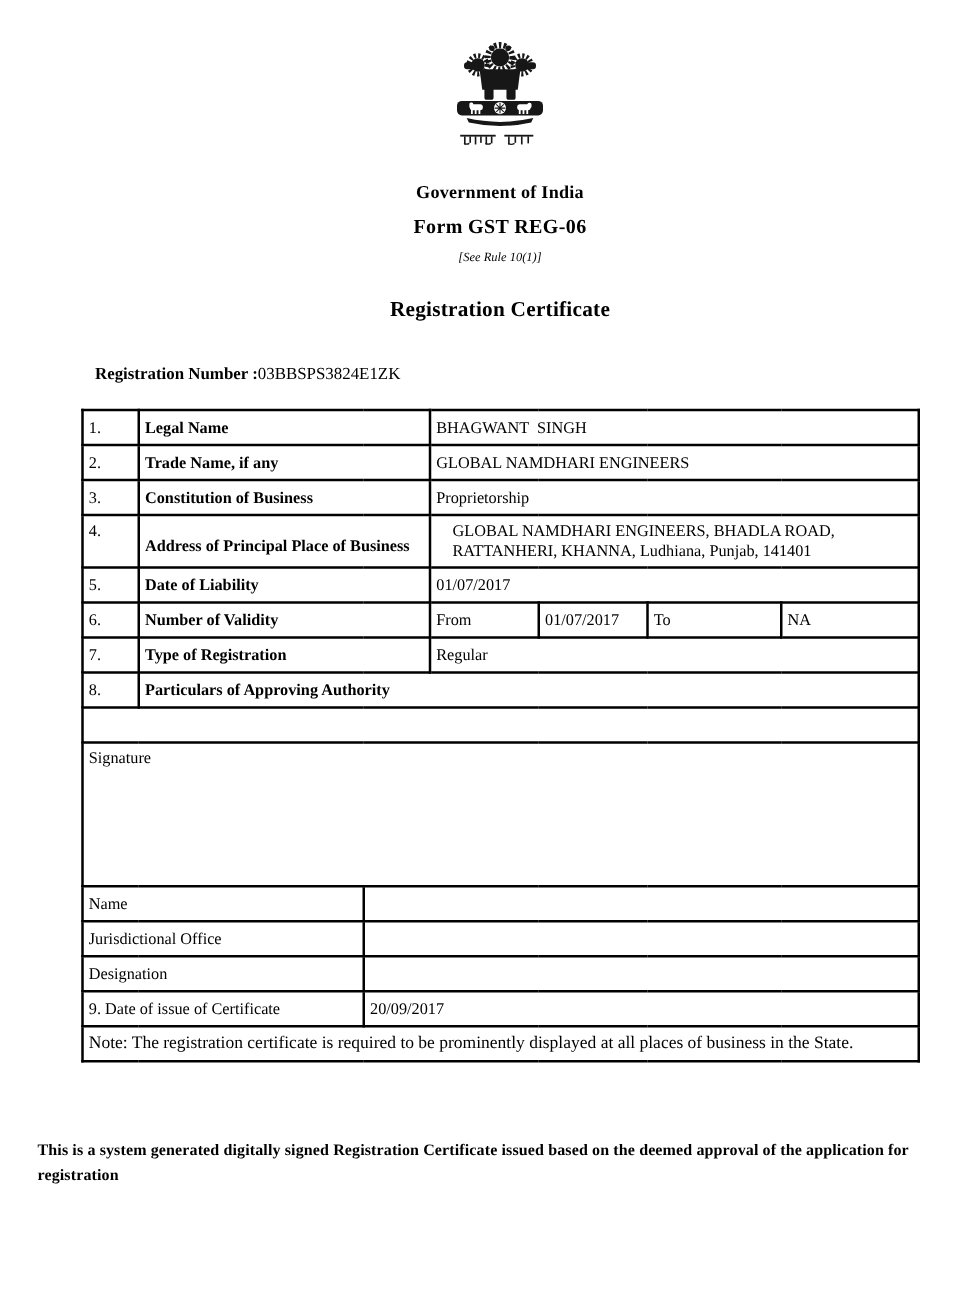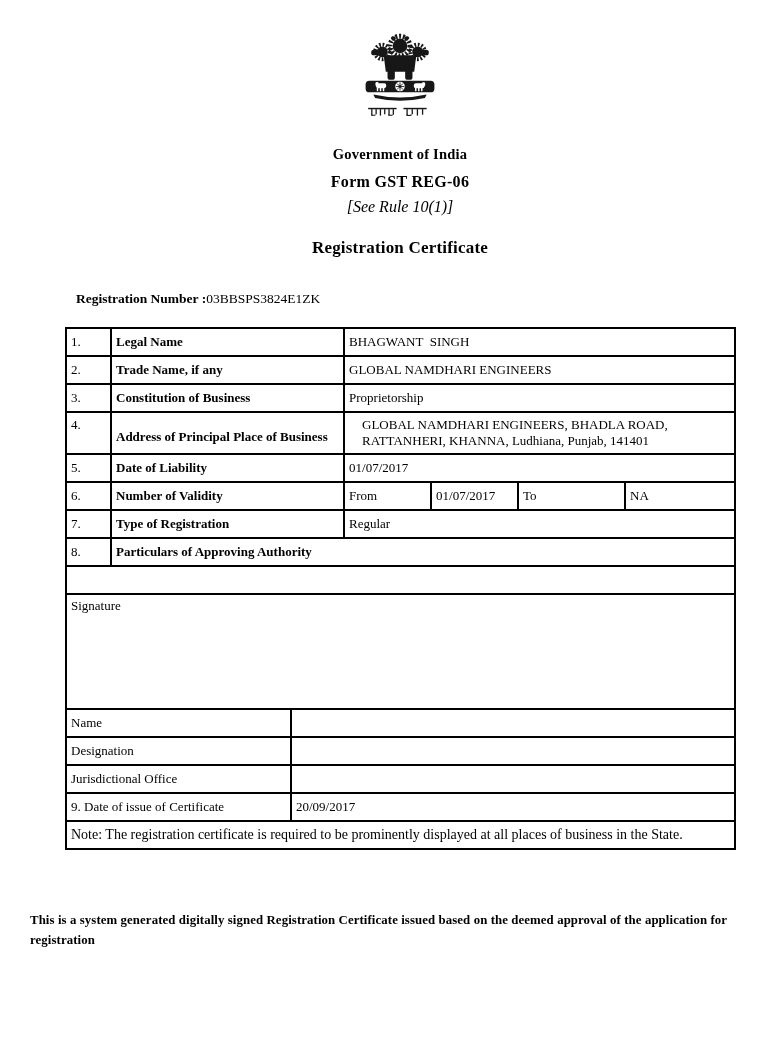--- a/index.html
+++ b/index.html
@@ -17,21 +17,21 @@
     width: 760px;
     text-align: center;
   }
   .emblem-wrap { padding-top: 31px; line-height: 0; }
   .sr-only {
     position: absolute; width: 1px; height: 1px;
     overflow: hidden; clip: rect(0 0 0 0); white-space: nowrap;
   }
   .gov-title   { margin-top: 26px; font-size: 14.5px; font-weight: bold; line-height: 15px; letter-spacing: .2px; }
   .form-title  { margin-top: 11px; font-size: 16px;   font-weight: bold; line-height: 17px; letter-spacing: .3px; }
-  .rule-ref    { margin-top: 9px;  font-size: 16px;   font-style: italic; line-height: 15px; }
+  .rule-ref    { margin-top: 9px;  font-size: 10px;   font-style: italic; line-height: 15px; }
   .cert-title  { margin-top: 26px; font-size: 17px; font-weight: bold; line-height: 16px; letter-spacing: .2px; }
 
   .regnum-line { margin: 35px 0 0 76px; font-size: 13.5px; line-height: 15px; }
   .regnum-line .lbl { font-weight: bold; }
   .regnum-line .val { font-weight: normal; }
 
   table.cert {
     margin: 21px 0 0 65px;
     width: 669px;
     border-collapse: collapse;
@@ -222,26 +222,26 @@
     <tr class="r-sig">
       <td class="plain" colspan="7">Signature</td>
     </tr>
 
     <tr class="r-std">
       <td class="plain" colspan="2">Name</td>
       <td class="val" colspan="5"></td>
     </tr>
 
     <tr class="r-std">
+      <td class="plain" colspan="2">Jurisdictional Office</td>
+      <td class="val" colspan="5"></td>
+    </tr>
+
+    <tr class="r-std">
       <td class="plain" colspan="2">Designation</td>
-      <td class="val" colspan="5"></td>
-    </tr>
-
-    <tr class="r-std">
-      <td class="plain" colspan="2">Jurisdictional Office</td>
       <td class="val" colspan="5"></td>
     </tr>
 
     <tr class="r-std">
       <td class="plain" colspan="2">9. Date of issue of Certificate</td>
       <td class="val" colspan="5">20/09/2017</td>
     </tr>
 
     <tr class="r-std">
       <td class="note-cell" colspan="7">Note: The registration certificate is required to be prominently displayed at all places of business in the State.</td>

